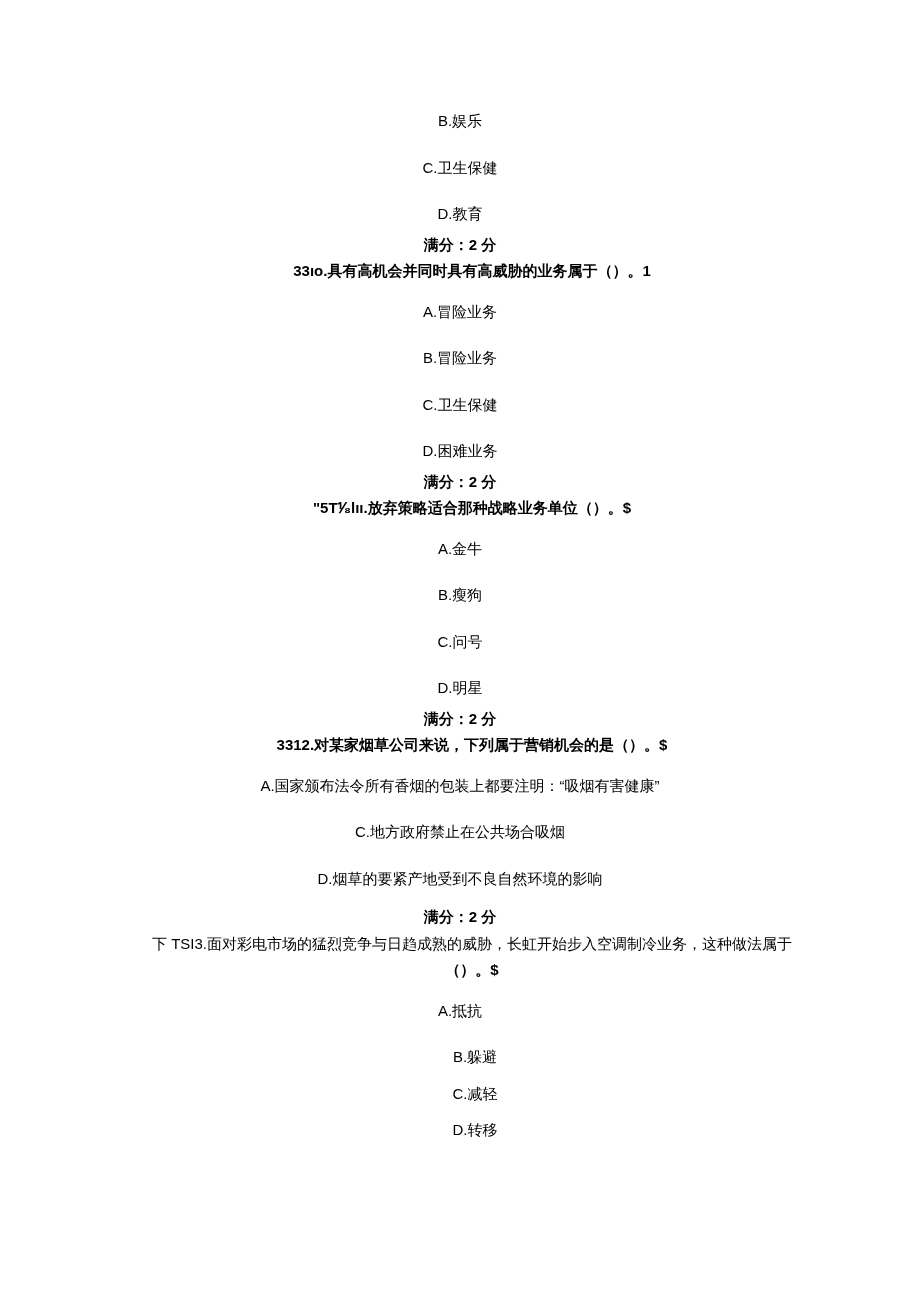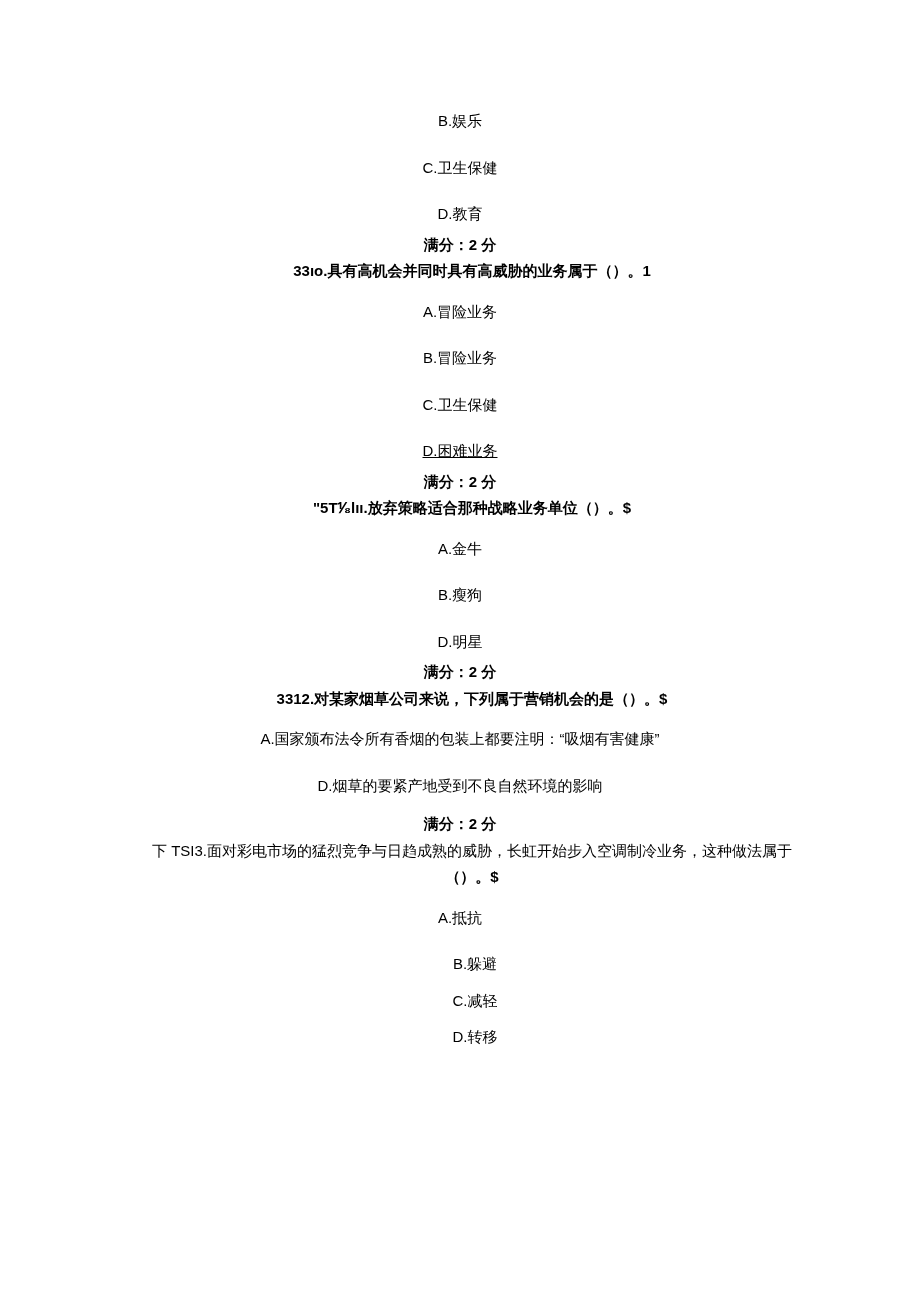--- a/index.html
+++ b/index.html
@@ -56,35 +56,37 @@
   <p class="option mixed">C.卫生保健</p>
   <p style="margin:0 0 4px 0;" class="mixed">D.教育</p>
 </div>
 
 <div class="block">
   <p class="score mixed" style="margin:0;">满分：2 分</p>
   <p class="qline mixed">33ıo.具有高机会并同时具有高威胁的业务属于（）。1</p>
   <p class="option mixed">A.冒险业务</p>
   <p class="option mixed">B.冒险业务</p>
   <p class="option mixed">C.卫生保健</p>
-  <p style="margin:0 0 4px 0;text-decoration:underline;" class="mixed">D.困难业务</p>
+  <p style="margin:0 0 4px 0;" class="mixed">D.困难业务</p>
 </div>
 
 <div class="block">
   <p class="score mixed" style="margin:0;">满分：2 分</p>
   <p class="qline mixed">"5T⅟₈lıı.放弃策略适合那种战略业务单位（）。$</p>
   <p class="option mixed">A.金牛</p>
   <p class="option mixed">B.瘦狗</p>
+  <p class="option mixed">C.问号</p>
   <p style="margin:0 0 4px 0;" class="mixed">D.明星</p>
 </div>
 
 <div class="block">
   <p class="score mixed" style="margin:0;">满分：2 分</p>
   <p class="qline mixed">3312.对某家烟草公司来说，下列属于营销机会的是（）。$</p>
   <p class="option mixed">A.国家颁布法令所有香烟的包装上都要注明：“吸烟有害健康”</p>
+  <p class="option mixed">C.地方政府禁止在公共场合吸烟</p>
   <p style="margin:0 0 16px 0;" class="mixed">D.烟草的要紧产地受到不良自然环境的影响</p>
 </div>
 
 <div class="block">
   <p class="score mixed" style="margin:0;">满分：2 分</p>
   <p class="qline-short mixed">下 TSI3.面对彩电市场的猛烈竞争与日趋成熟的威胁，长虹开始步入空调制冷业务，这种做法属于</p>
   <p class="qline mixed">（）。$</p>
   <p class="option mixed">A.抵抗</p>
   <p class="option-tight option-indent mixed">B.躲避</p>
   <p class="option-tight option-indent mixed">C.减轻</p>

